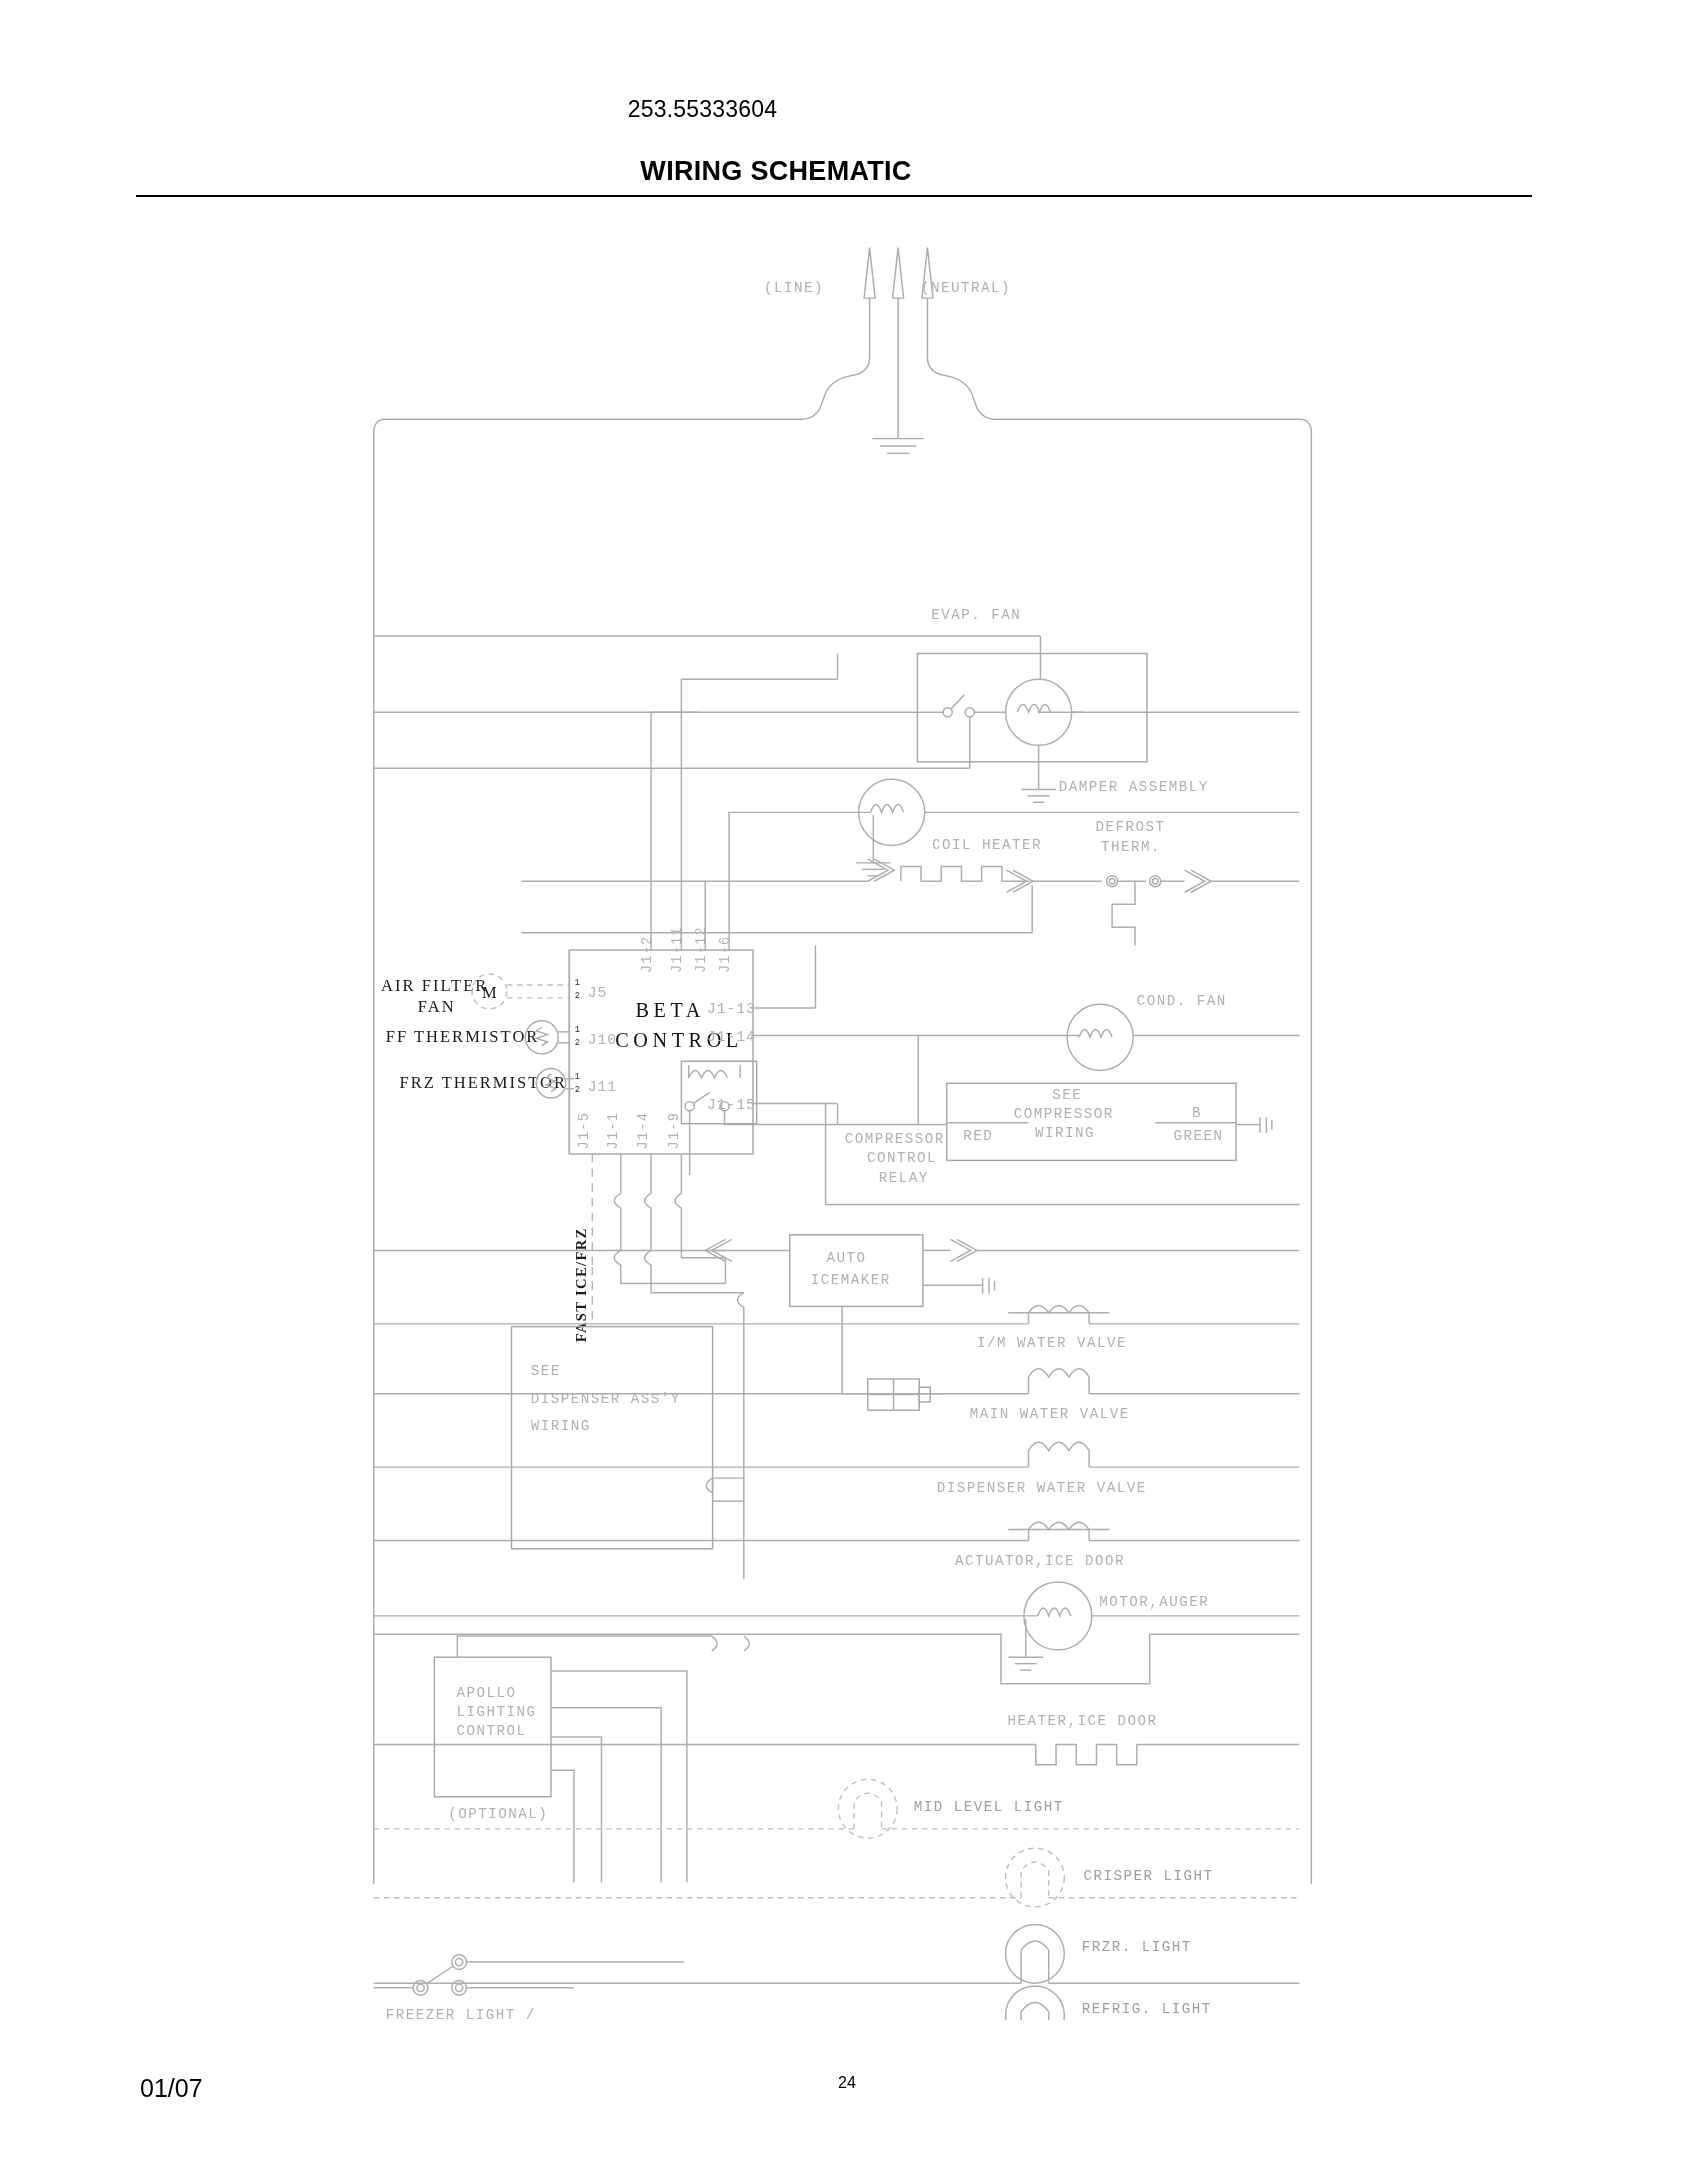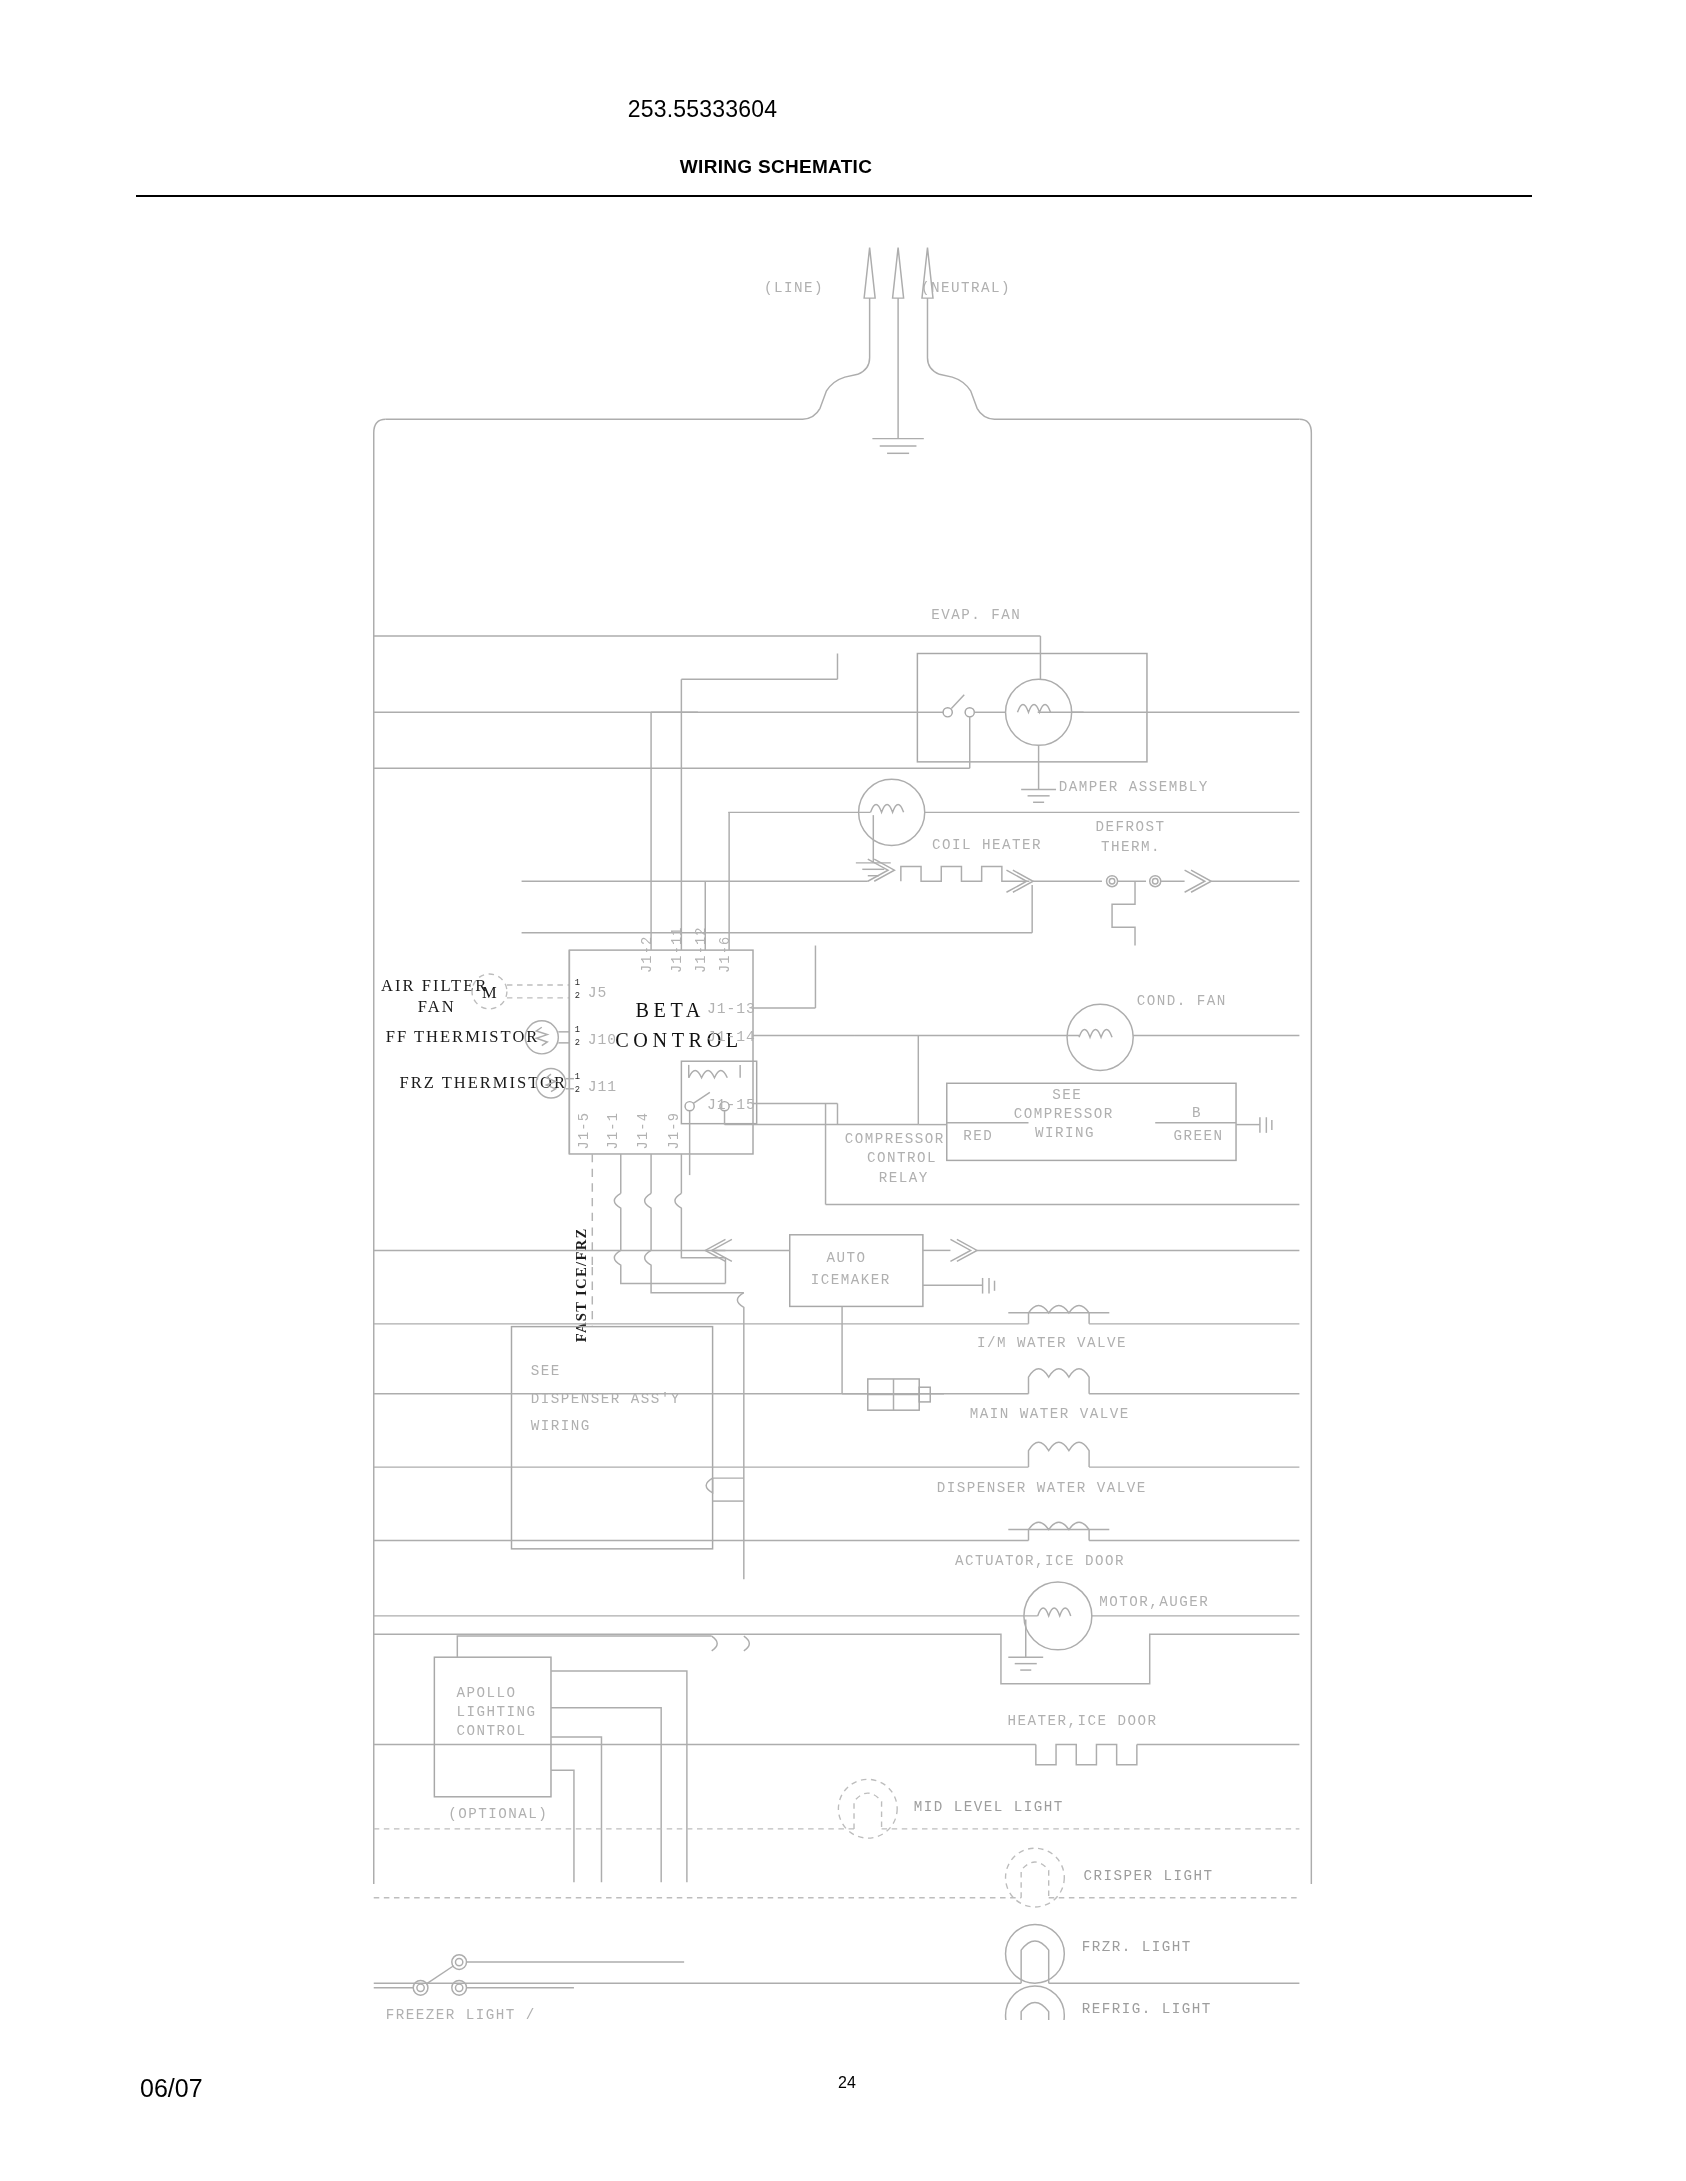--- a/index.html
+++ b/index.html
@@ -1,19 +1,19 @@
 <!DOCTYPE html>
 <html style="font-size:14.7px"><head>
 <meta charset="utf-8">
 <style>
   html,body{margin:0;padding:0;background:#fff;}
   body{width:1686px;height:2182px;font-family:"Liberation Sans",sans-serif;color:#000;position:relative;overflow:hidden;}
   .page{position:absolute;inset:0;background:#fff;}
   .model-no{position:absolute;top:96px;left:0;width:1405px;text-align:center;font-size:23px;letter-spacing:0.2px;}
-  .doc-title{position:absolute;top:156px;left:0;width:1552px;text-align:center;font-size:19px;font-weight:bold;letter-spacing:0.3px;}
+  .doc-title{position:absolute;top:156px;left:0;width:1552px;text-align:center;font-size:27px;font-weight:bold;letter-spacing:0.3px;}
   .rule{position:absolute;top:195px;left:136px;width:1396px;height:1.8px;background:#000;}
   .footer-date{position:absolute;top:2074px;left:140px;font-size:25px;}
   .footer-page{position:absolute;top:2074px;left:4px;width:1686px;text-align:center;font-size:16px;}
   svg.schematic{position:absolute;top:220px;left:0;width:1686px;height:1800px;}
   .w{fill:none;stroke:#adadad;stroke-width:1.6;}
   .wd{fill:none;stroke:#b4b4b4;stroke-width:1.6;stroke-dasharray:9 7;}
   .wdt{fill:none;stroke:#bdbdbd;stroke-width:1.5;stroke-dasharray:6 5;}
   .box{fill:none;stroke:#a8a8a8;stroke-width:1.6;}
   .lbl{font-family:"Liberation Mono",monospace;font-size:15.5px;fill:#b0b0b0;letter-spacing:1.6px;}
   .lbl-d{font-family:"Liberation Mono",monospace;font-size:15.5px;fill:#9d9d9d;letter-spacing:1.6px;}
@@ -366,17 +366,17 @@
       <circle class="w" cx="697" cy="2002" r="4"></circle>
       <line class="w" x1="407" y1="2002" x2="645" y2="2002"></line>
       <line class="w" x1="705" y1="2002" x2="748" y2="2002"></line>
       <line class="w" x1="675" y1="1990" x2="675" y2="2022"></line>
       <line class="w" x1="640" y1="2022" x2="710" y2="2022"></line>
       <text class="lbl" x="572" y="2062">REFRIG. LIGHT SWITCH</text>
     </g>
 
   </svg>
 
-  <div class="footer-date">06/07</div>
+  <div class="footer-date">01/07</div>
   <div class="footer-page">24</div>
 
 </div>
 
 
 </body></html>

